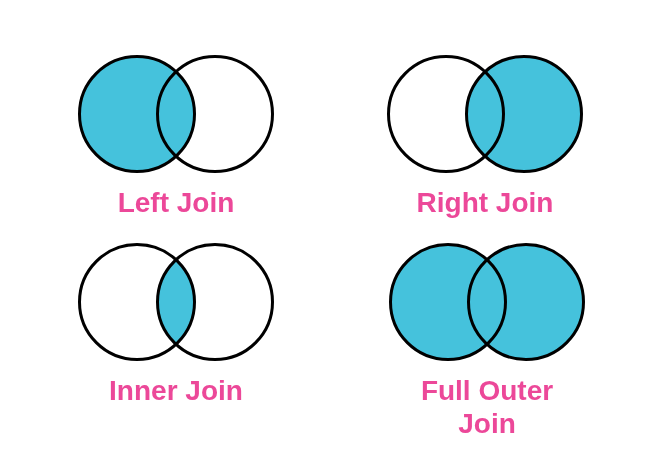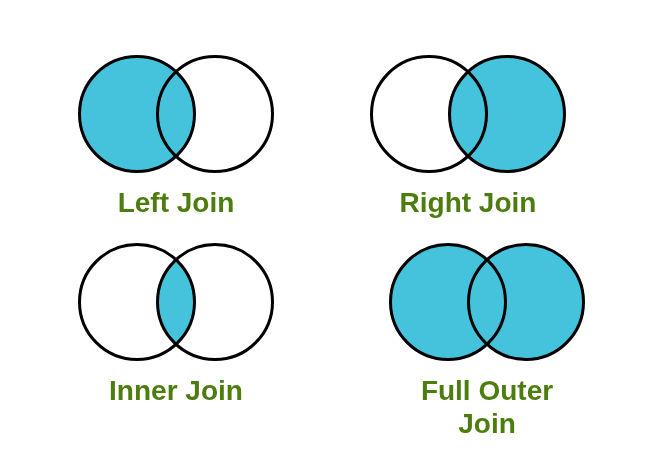--- a/index.html
+++ b/index.html
@@ -22,24 +22,24 @@
   }
   .venn-panel svg {
     display: block;
     margin: 0 auto;
   }
   .venn-label {
     margin-top: 8px;
     font-weight: bold;
     font-size: 28px;
     line-height: 33px;
-    color: #4d7c0f;
+    color: #ec4899;
   }
   .panel-left-join  { left: 56px;  top: 52px;  }
-  .panel-right-join { left: 348px; top: 52px;  }
+  .panel-right-join { left: 365px; top: 52px;  }
   .panel-inner-join { left: 56px;  top: 240px; }
   .panel-full-outer { left: 367px; top: 240px; }
 </style>
 </head>
 <body>
 
 <div class="stage">
 
   <div class="venn-panel panel-left-join">
     <svg width="210" height="126" viewBox="0 0 210 126">

